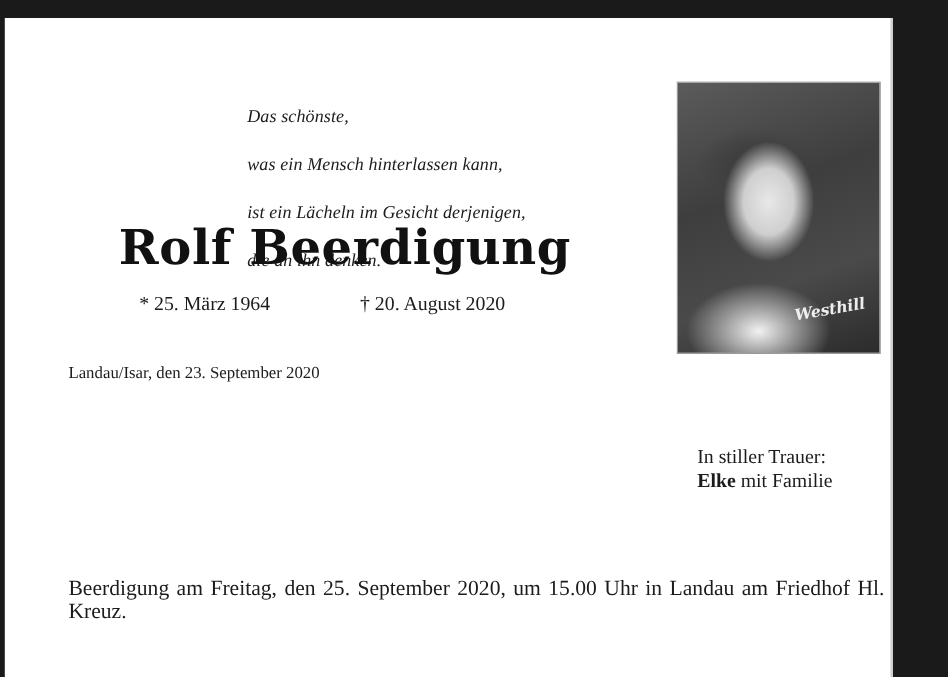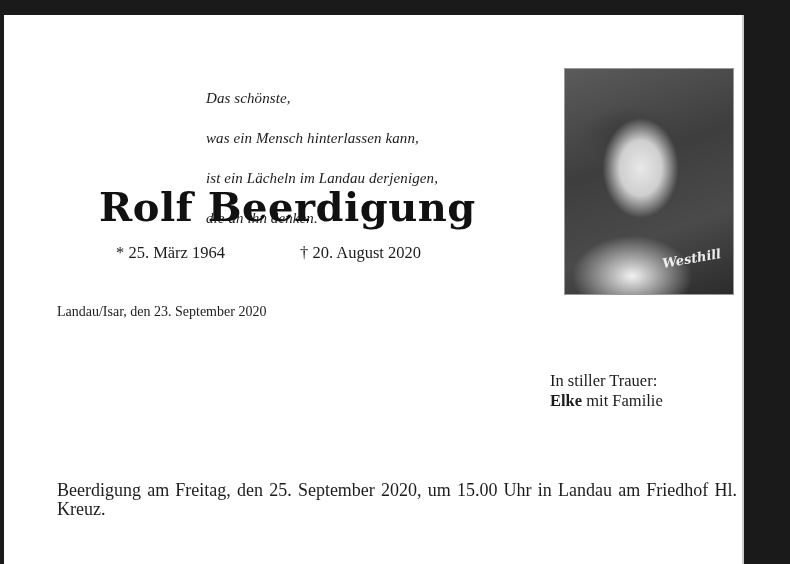--- a/index.html
+++ b/index.html
@@ -47,39 +47,39 @@
     .photo .jacket-text {
       position: absolute; right: 12px; bottom: 28px;
       font-style: italic; font-weight: bold; font-size: 13px; color: #eee;
       font-family: "DejaVu Serif", serif; transform: rotate(-10deg);
     }
     .place-date {
       position: absolute; left: 53px; top: 289px; font-size: 14px;
       font-family: "Liberation Serif", "DejaVu Serif", serif;
     }
     .mourners {
-      position: absolute; left: 546px; top: 356px; font-size: 16.5px; line-height: 20px;
+      position: absolute; left: 577px; top: 356px; font-size: 16.5px; line-height: 20px;
       font-family: "Liberation Serif", "DejaVu Serif", serif;
     }
     .mourners .row { display: block; }
     .mourners b { font-weight: bold; }
     .funeral {
       position: absolute; left: 53px; top: 466px; width: 680px;
       font-size: 18px; line-height: 19px; text-align: justify;
       font-family: "Liberation Serif", "DejaVu Serif", serif;
     }
   </style>
 </head>
 <body>
 
 <div class="page">
   <div class="poem">
     <span>Das schönste,</span>
     <span>was ein Mensch hinterlassen kann,</span>
-    <span>ist ein Lächeln im Landau derjenigen,</span>
+    <span>ist ein Lächeln im Gesicht derjenigen,</span>
     <span>die an ihn denken.</span>
   </div>
 
   <div class="name">Rolf Beerdigung</div>
   <div class="dates born">* 25. März 1964</div>
   <div class="dates died">† 20. August 2020</div>
 
   <div class="photo">
     <span class="jacket-text">Westhill</span>
   </div>

